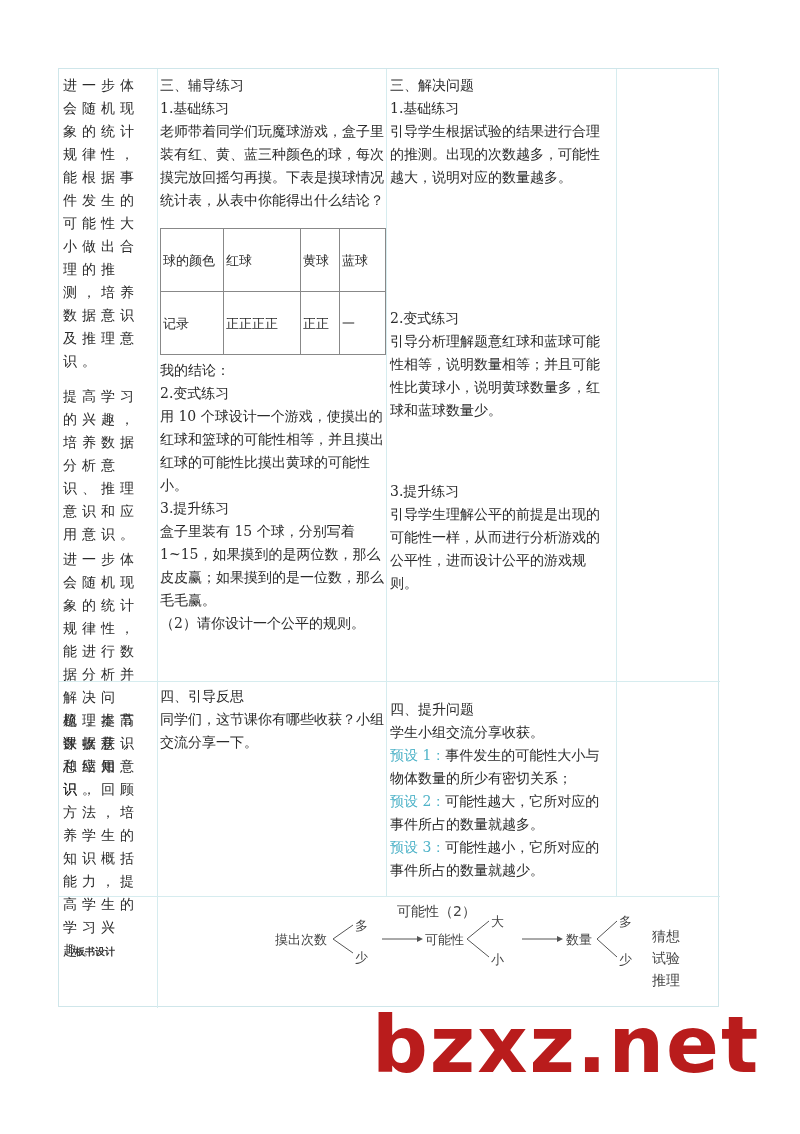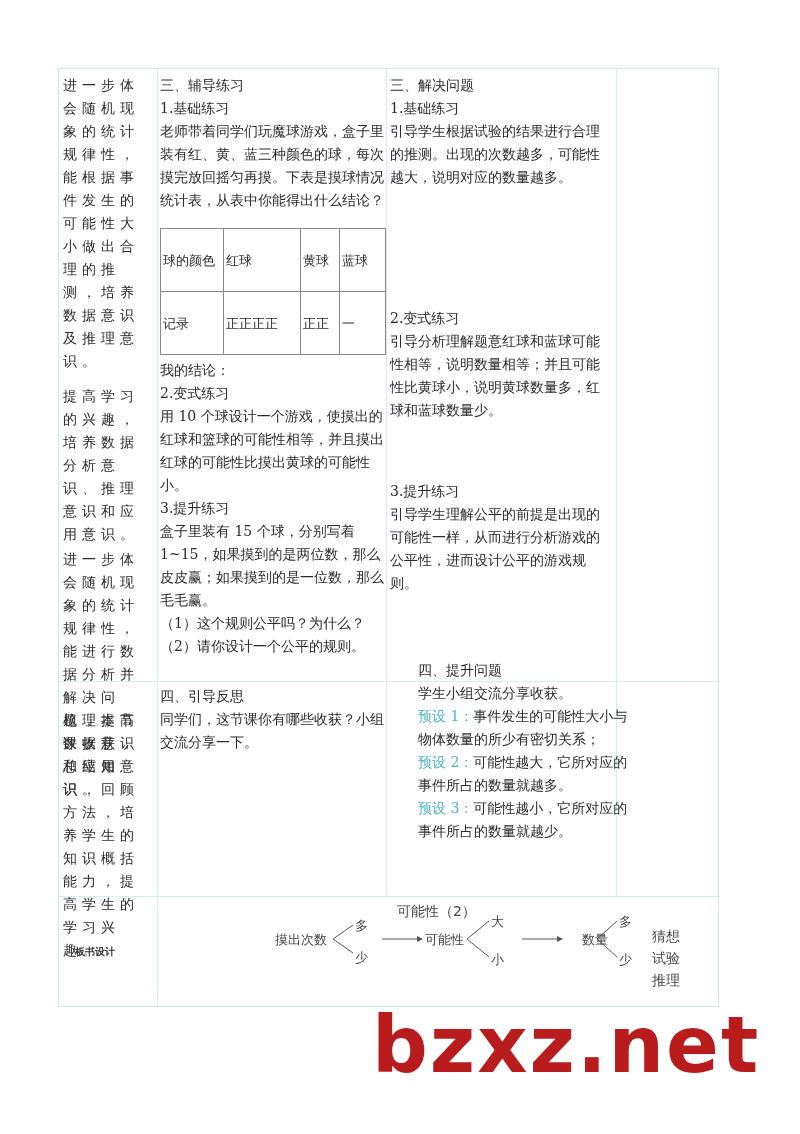--- a/index.html
+++ b/index.html
@@ -66,21 +66,20 @@
         <td>正正</td>
         <td>一</td>
       </tr>
     </tbody>
       </table>
     <p>我的结论：</p>
     <p>2.变式练习</p>
     <p>用 10 个球设计一个游戏，使摸出的红球和篮球的可能性相等，并且摸出红球的可能性比摸出黄球的可能性小。</p>
     <p>3.提升练习</p>
     <p>盒子里装有 15 个球，分别写着 1~15，如果摸到的是两位数，那么皮皮赢；如果摸到的是一位数，那么毛毛赢。</p>
-    <p>（1）这个规则公平吗？为什么？</p>
     <p>（2）请你设计一个公平的规则。</p>
   </div>
 
   <div class="cell rt" style="left:331px;top:5px;">
     <p>三、解决问题</p>
     <p>1.基础练习</p>
     <p>引导学生根据试验的结果进行合理的推测。出现的次数越多，可能性越大，说明对应的数量越多。</p>
     <div style="height:118px"></div>
     <p>2.变式练习</p>
     <p>引导分析理解题意红球和蓝球可能性相等，说明数量相等；并且可能性比黄球小，说明黄球数量多，红球和蓝球数量少。</p>
@@ -91,21 +90,21 @@
 
   <div class="cell obj" style="left:0;top:640px;">
     <p>梳理本节课收获，总结知识，回顾方法，培养学生的知识概括能力，提高学生的学习兴趣。</p>
   </div>
 
   <div class="cell mid" style="left:101px;top:616px;">
     <p>四、引导反思</p>
     <p>同学们，这节课你有哪些收获？小组交流分享一下。</p>
   </div>
 
-  <div class="cell rt" style="left:331px;top:590px;margin-left:28px;">
+  <div class="cell rt" style="left:331px;top:629px;">
     <p>四、提升问题</p>
     <p>学生小组交流分享收获。</p>
     <p><span class="preset">预设 1：</span><span>事件发生的可能性大小与物体数量的所少有密切关系；</span></p>
     <p><span class="preset">预设 2：</span><span>可能性越大，它所对应的事件所占的数量就越多。</span></p>
     <p><span class="preset">预设 3：</span><span>可能性越小，它所对应的事件所占的数量就越少。</span></p>
   </div>
 
   <div style="position:absolute;left:0;top:828px;width:661px;height:111px;">
     <div class="board-label">板书设计</div>
     <div class="board">
@@ -120,21 +119,21 @@
         </g>
         <polygon points="260,39 266,42 260,45" fill="#555"></polygon>
         <polygon points="400,39 406,42 400,45" fill="#555"></polygon>
       </svg>
       <span class="t" style="left:118px;top:34px;">摸出次数</span>
       <span class="t" style="left:198px;top:20px;">多</span>
       <span class="t" style="left:198px;top:52px;">少</span>
       <span class="t" style="left:268px;top:34px;">可能性</span>
       <span class="t" style="left:334px;top:16px;">大</span>
       <span class="t" style="left:334px;top:54px;">小</span>
-      <span class="t" style="left:409px;top:34px;margin-left:16px;">数量</span>
+      <span class="t" style="left:409px;top:34px;">数量</span>
       <span class="t" style="left:462px;top:16px;">多</span>
       <span class="t" style="left:462px;top:54px;">少</span>
       <div class="method">
         <div>猜想</div>
         <div>试验</div>
         <div>推理</div>
       </div>
     </div>
   </div>
 </div>

